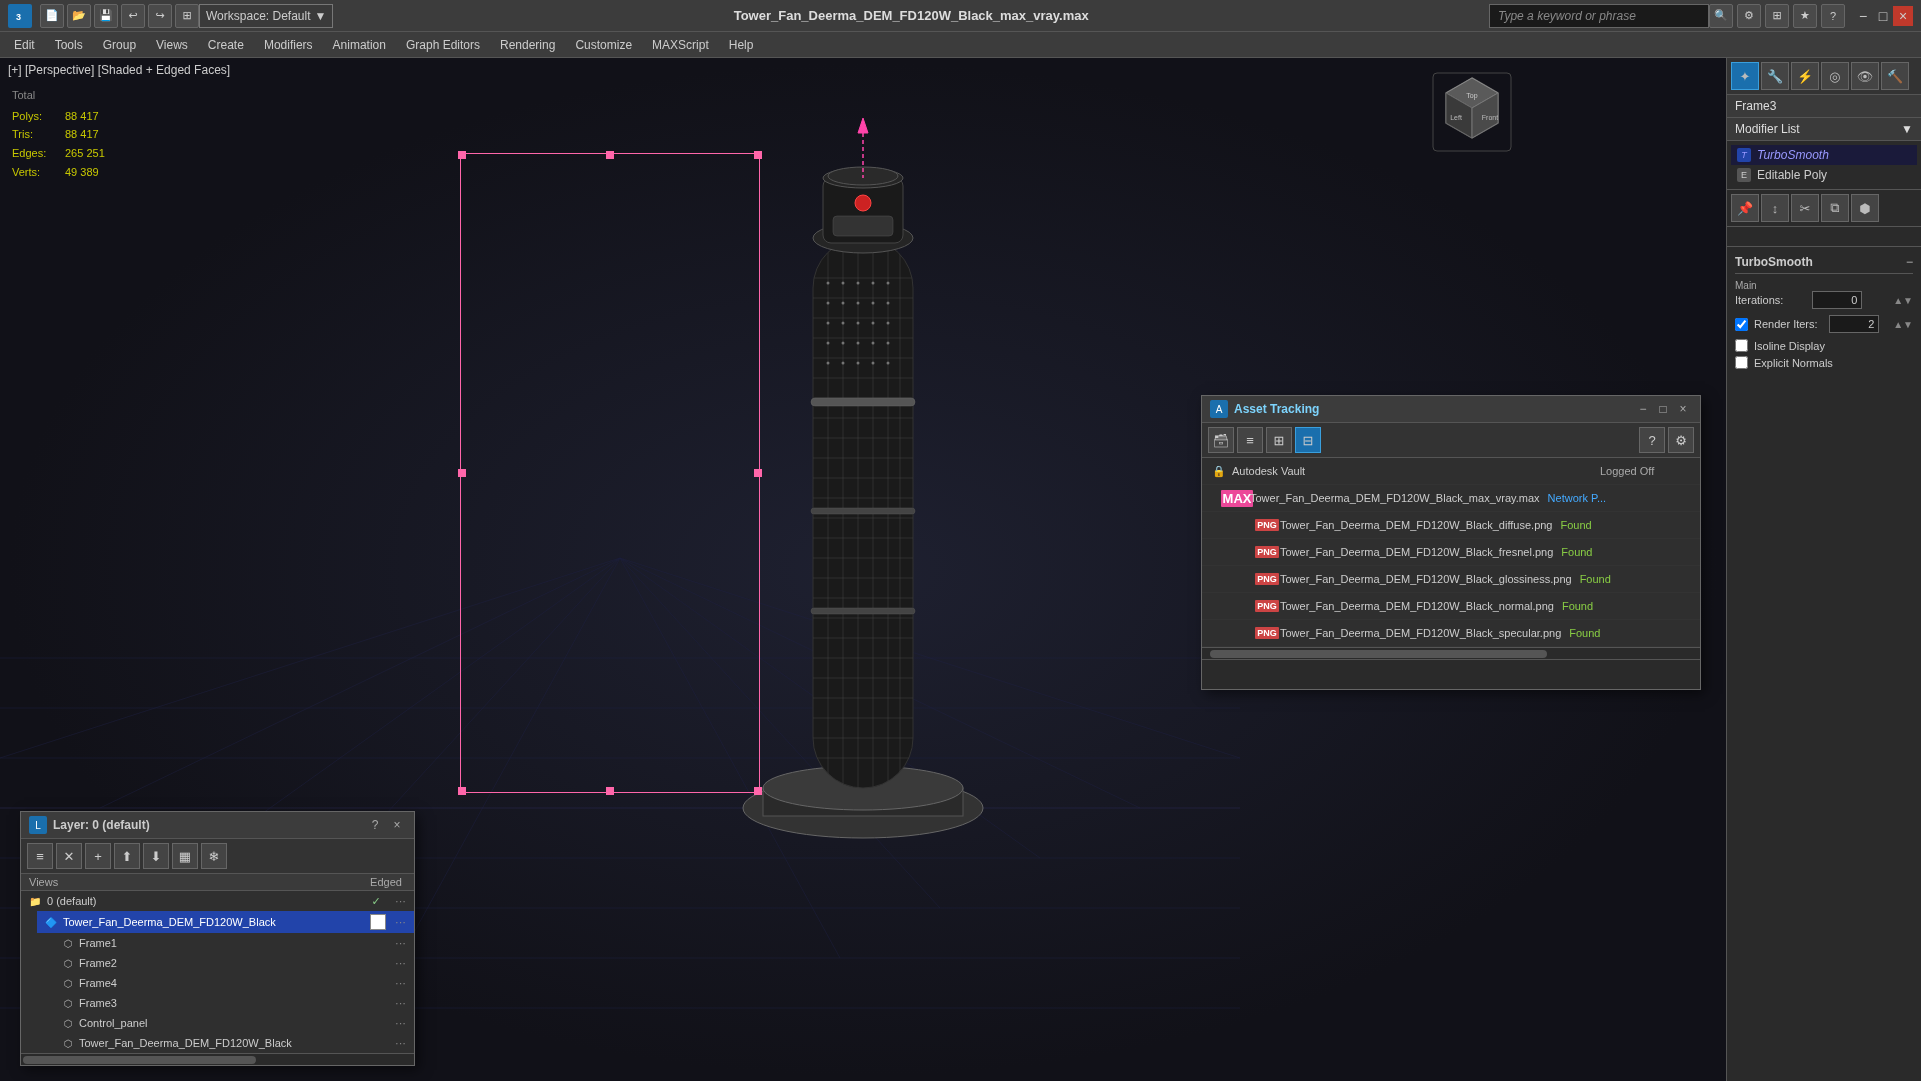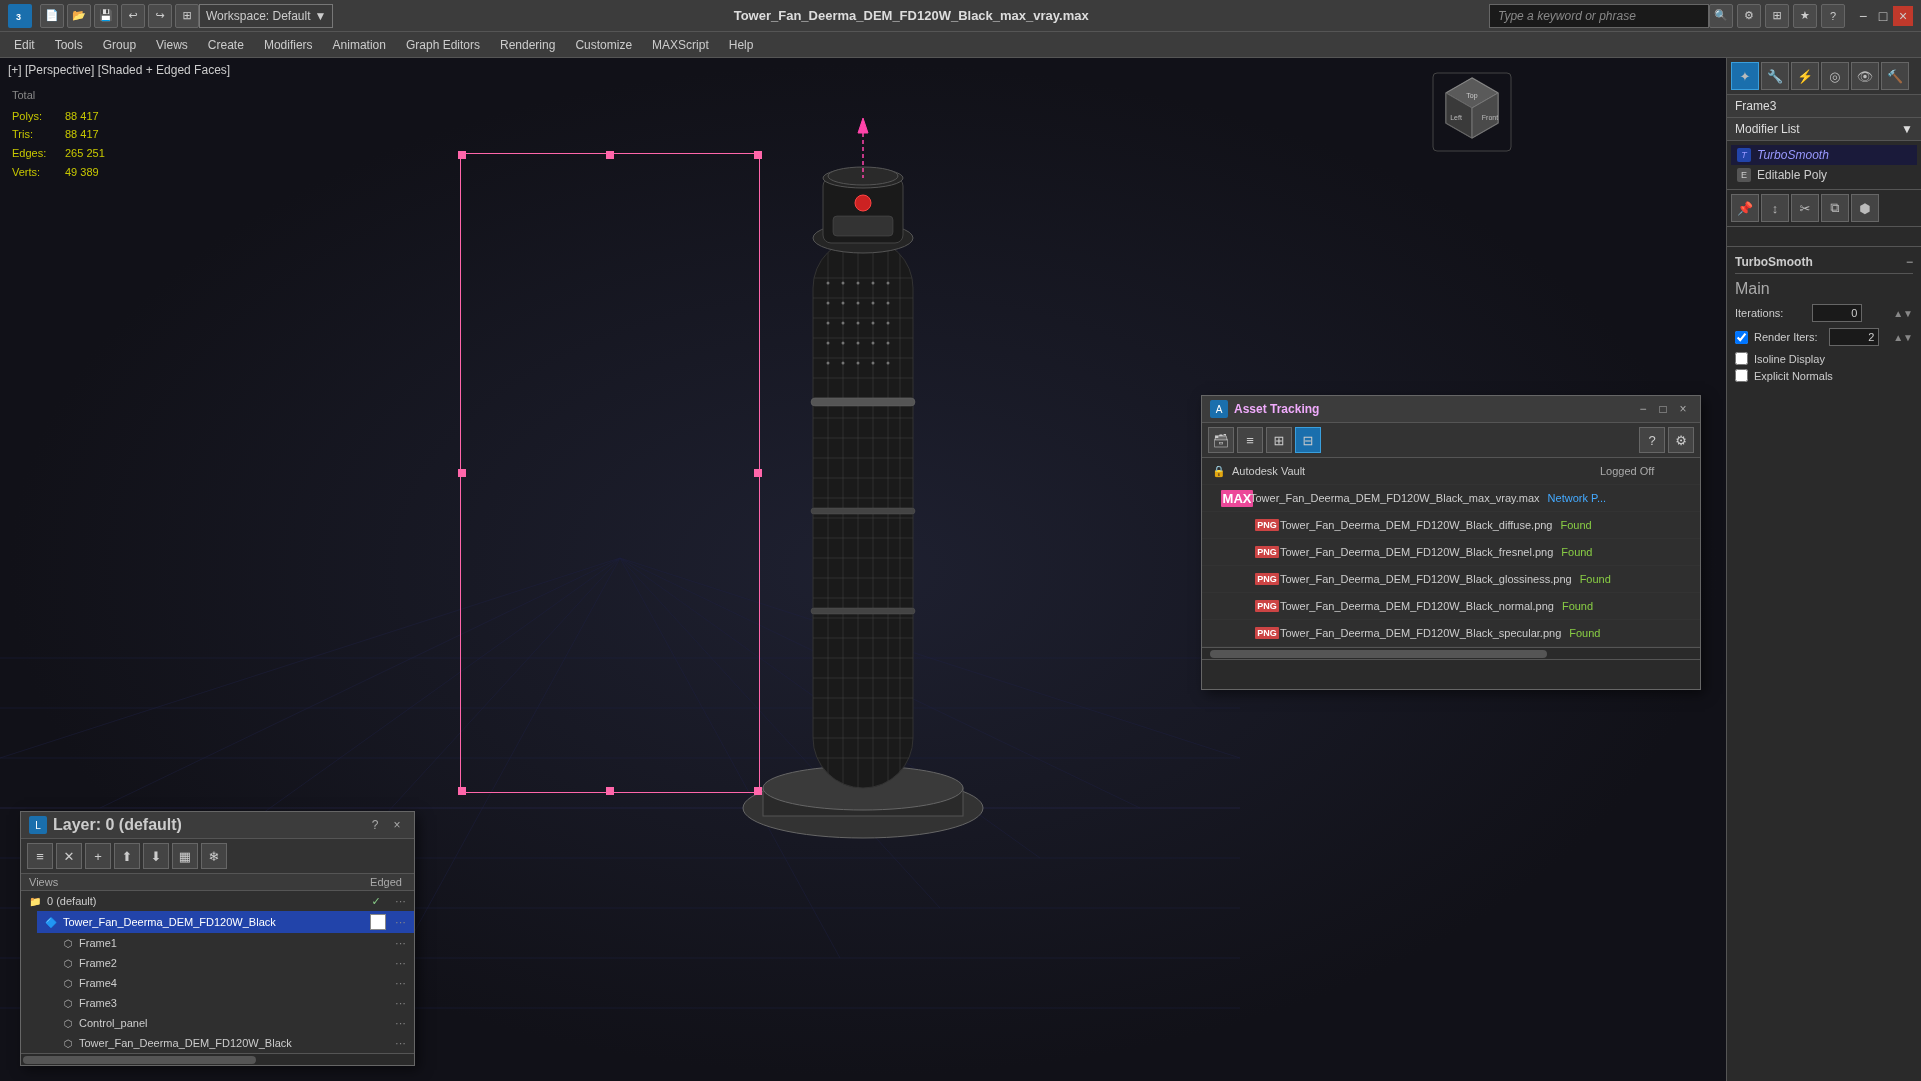--- a/index.html
+++ b/index.html
@@ -61,31 +61,31 @@
     .modifier-item.selected { background: #1a1a3a; color: #9999ff; font-style: italic; }
     .mod-icon { width: 14px; height: 14px; background: #555; border-radius: 2px; display: flex; align-items: center; justify-content: center; font-size: 9px; }
     .mod-icon.blue { background: #2244aa; }
 
     
     #rs-bottom-toolbar { display: flex; gap: 2px; padding: 4px; border-top: 1px solid #555; border-bottom: 1px solid #555; }
     
     
     #turbosm-params { padding: 8px; }
     #turbosm-title { color: #ccc; font-size: 12px; font-weight: bold; border-bottom: 1px solid #555; padding-bottom: 4px; margin-bottom: 6px; display: flex; align-items: center; justify-content: space-between; }
-    #turbosm-section { color: #aaa; font-size: 16px; margin-bottom: 6px; }
+    #turbosm-section { color: #aaa; font-size: 10px; margin-bottom: 0; }
     .param-row { display: flex; align-items: center; justify-content: space-between; margin-bottom: 6px; }
     .param-label { color: #ccc; font-size: 11px; }
     .param-input { background: #1a1a1a; border: 1px solid #666; color: #ccc; width: 50px; padding: 2px 4px; font-size: 11px; text-align: right; }
     .param-checkbox { margin-right: 6px; }
     .param-checkbox-row { display: flex; align-items: center; margin-bottom: 4px; }
 
     
     #layer-dialog { position: absolute; left: 20px; bottom: 15px; width: 395px; background: #2f2f2f; border: 1px solid #666; z-index: 20; box-shadow: 4px 4px 12px rgba(0,0,0,0.5); }
     #layer-titlebar { background: #3c3c3c; padding: 4px 8px; display: flex; align-items: center; justify-content: space-between; border-bottom: 1px solid #555; cursor: move; }
-    #layer-title-text { color: #ccc; font-size: 16px; font-weight: bold; }
+    #layer-title-text { color: #ccc; font-size: 12px; font-weight: bold; }
     #layer-title-icons { display: flex; gap: 4px; }
     .dialog-icon-btn { width: 18px; height: 18px; display: flex; align-items: center; justify-content: center; cursor: pointer; color: #aaa; font-size: 12px; }
 
     
     #layer-toolbar { display: flex; gap: 3px; padding: 4px 6px; background: #333; border-bottom: 1px solid #555; }
     .layer-tb-btn { width: 26px; height: 26px; background: #444; border: 1px solid #666; display: flex; align-items: center; justify-content: center; cursor: pointer; color: #ccc; font-size: 13px; }
 
     
     #layer-headers { display: flex; align-items: center; padding: 2px 8px; background: #3a3a3a; border-bottom: 1px solid #555; font-size: 11px; color: #aaa; }
     #layer-headers .lh-layers { flex: 1; }
@@ -102,21 +102,21 @@
     .layer-dots { width: 20px; color: #888; text-align: right; }
     .layer-square { width: 16px; height: 16px; border: 1px solid #888; margin-left: 4px; }
     .layer-square.white { background: white; }
     
     #layer-scrollbar { height: 12px; background: #2a2a2a; border-top: 1px solid #555; padding: 2px; }
     #layer-scrollbar-inner { height: 8px; background: #555; border-radius: 4px; width: 60%; }
 
     
     #asset-tracking { position: absolute; right: 220px; top: 395px; width: 500px; background: #2f2f2f; border: 1px solid #666; z-index: 20; box-shadow: 4px 4px 12px rgba(0,0,0,0.5); }
     #at-titlebar { background: #3c3c3c; padding: 4px 8px; display: flex; align-items: center; justify-content: space-between; border-bottom: 1px solid #555; cursor: move; }
-    #at-title-text { color: #f0abfc; font-size: 12px; font-weight: bold; }
+    #at-title-text { color: #7dd3fc; font-size: 12px; font-weight: bold; }
     #at-menubar { display: flex; gap: 0; border-bottom: 1px solid #555; background: #333; }
     .at-menu { padding: 4px 10px; cursor: pointer; color: #ccc; font-size: 12px; }
     #at-toolbar { display: flex; align-items: center; padding: 4px 6px; gap: 3px; border-bottom: 1px solid #555; background: #333; }
     .at-tb-btn { width: 26px; height: 26px; background: #444; border: 1px solid #666; display: flex; align-items: center; justify-content: center; cursor: pointer; color: #ccc; font-size: 13px; }
     .at-tb-btn.active { background: #1a6fad; border-color: #3a9fdd; }
     #at-table-header { display: flex; padding: 4px 8px; background: #3a3a3a; border-bottom: 1px solid #555; font-size: 11px; color: #aaa; }
     #at-table-header .ath-name { flex: 1; }
     #at-table-header .ath-status { width: 100px; text-align: center; }
     #at-table { overflow-y: auto; }
     .at-row { display: flex; align-items: center; padding: 4px 8px; font-size: 11px; border-bottom: 1px solid #333; }

